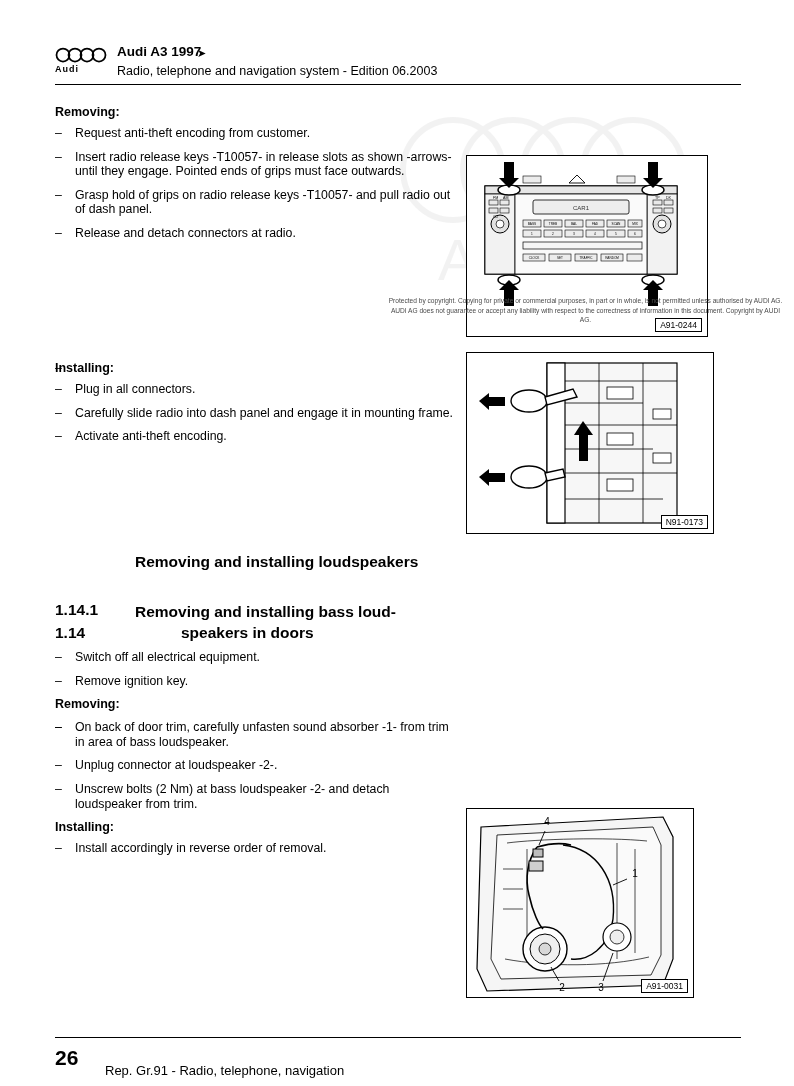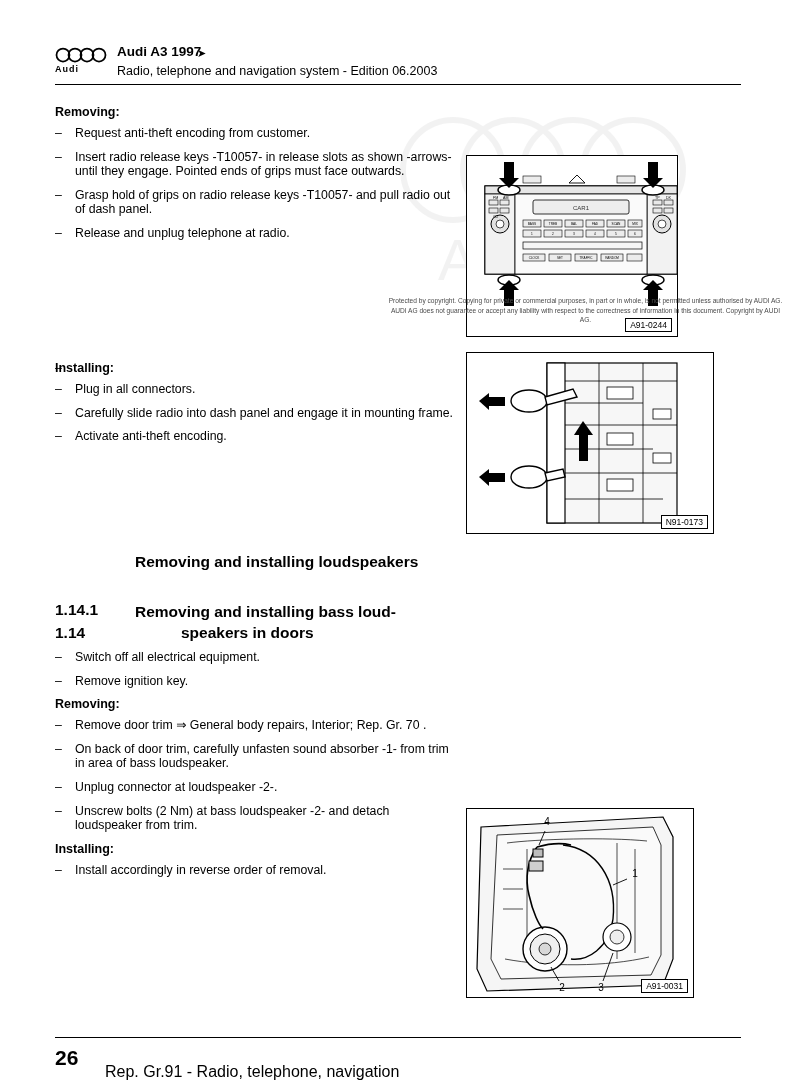--- a/index.html
+++ b/index.html
@@ -167,21 +167,21 @@
     position: absolute;
     left: 55px;
     top: 1046px;
     font-size: 21px;
     font-weight: bold;
   }
   .footer-text {
     position: absolute;
     left: 92px;
     top: 1063px;
-    font-size: 16px;
+    font-size: 13px;
     padding-left: 13px;
   }
 </style>
 </head>
 <body>
 
 <div class="page">
 
   <div class="header">
     <div class="logo-rings">
@@ -213,21 +213,21 @@
     </svg>
   </div>
 
   <div class="content">
 
     <div class="sec-label">Removing:</div>
     <ul class="bullets">
       <li><span class="dash">–</span><span>Request anti-theft encoding from customer.</span></li>
       <li><span class="dash">–</span><span>Insert radio release keys -T10057- in release slots as shown -arrows- until they engage. Pointed ends of grips must face outwards.</span></li>
       <li><span class="dash">–</span><span>Grasp hold of grips on radio release keys -T10057- and pull radio out of dash panel.</span></li>
-      <li><span class="dash">–</span><span>Release and unplug telephone at radio.</span></li>
+      <li><span class="dash">–</span><span>Release and detach connectors at radio.</span></li>
     </ul>
   </div>
 
   <div style="position:absolute; left:55px; top:352px; width:400px;">
     <ul class="bullets">
       <li><span class="dash">–</span></li>
     </ul>
     <div class="sec-label" style="margin-top:4px;">Installing:</div>
     <ul class="bullets">
       <li><span class="dash">–</span><span>Plug in all connectors.</span></li>
@@ -243,32 +243,32 @@
   <div class="h-text" style="left:135px; top:601px; width:320px;">Removing and installing bass loud-</div>
   <div class="h-text" style="left:135px; top:622px; width:320px;margin-left:46px;">speakers in doors</div>
 
   <div style="position:absolute; left:55px; top:650px; width:400px;">
     <ul class="bullets">
       <li><span class="dash">–</span><span>Switch off all electrical equipment.</span></li>
       <li><span class="dash">–</span><span>Remove ignition key.</span></li>
     </ul>
     <div class="sec-label" style="margin-top:2px;">Removing:</div>
     <ul class="bullets">
-      <li><span class="dash">–</span><span>Remove door trim ⇒  General body repairs, Interior; Rep. Gr. 70 .</span></li>
+      <li><span class="dash">–</span></li>
       <li><span class="dash">–</span><span>On back of door trim, carefully unfasten sound absorber -1- from trim in area of bass loudspeaker.</span></li>
       <li><span class="dash">–</span><span>Unplug connector at loudspeaker -2-.</span></li>
       <li><span class="dash">–</span><span>Unscrew bolts (2 Nm) at bass loudspeaker -2- and detach loudspeaker from trim.</span></li>
     </ul>
     <div class="sec-label" style="margin-top:2px;">Installing:</div>
     <ul class="bullets">
       <li><span class="dash">–</span><span>Install accordingly in reverse order of removal.</span></li>
     </ul>
   </div>
 
-  <div class="fig" style="left:466px; top:155px; width:212px; height:182px;">
+  <div class="fig" style="left:466px; top:155px; width:242px; height:182px;">
     <div class="fig-inner">
       <svg viewBox="0 0 228 182" width="228" height="182" style="display:block;">
 
         <rect x="18" y="30" width="192" height="88" fill="#ffffff" stroke="#000" stroke-width="1.4"></rect>
         <rect x="18" y="30" width="192" height="8" fill="#e6e6e6" stroke="#000" stroke-width="0.8"></rect>
 
         <rect x="18" y="38" width="30" height="80" fill="#f2f2f2" stroke="#000" stroke-width="0.8"></rect>
         <rect x="180" y="38" width="30" height="80" fill="#f2f2f2" stroke="#000" stroke-width="0.8"></rect>
 
         <rect x="48" y="38" width="132" height="80" fill="#fafafa" stroke="#000" stroke-width="0.8"></rect>

